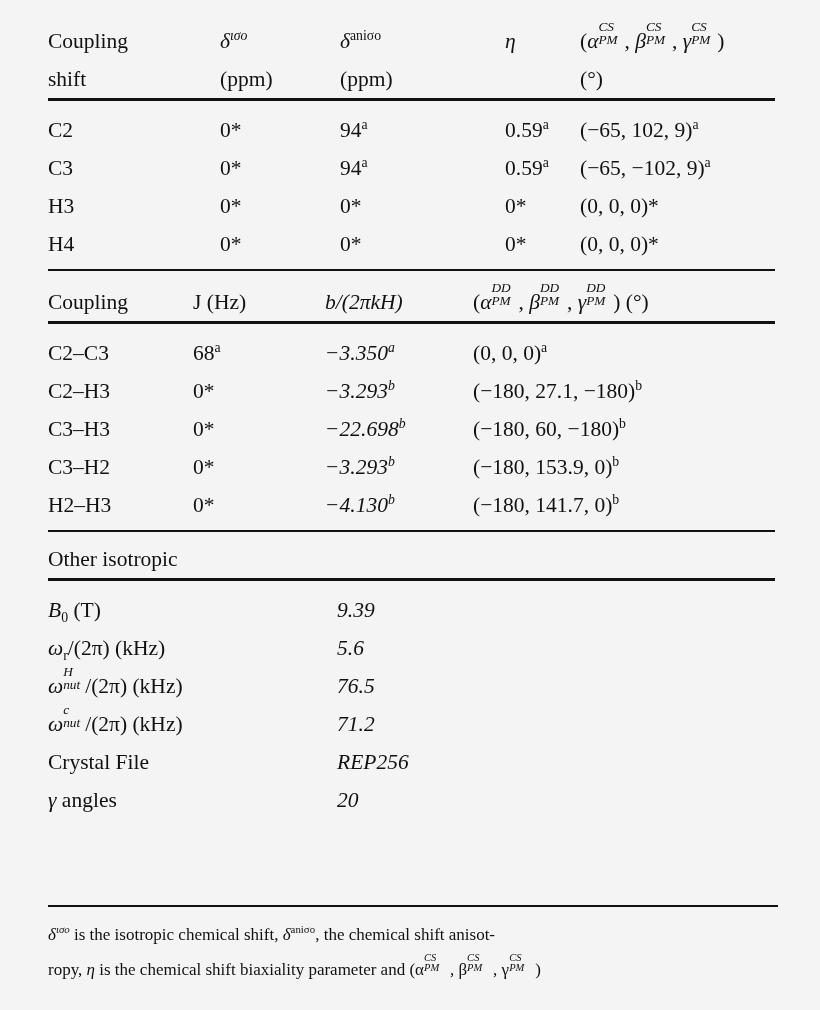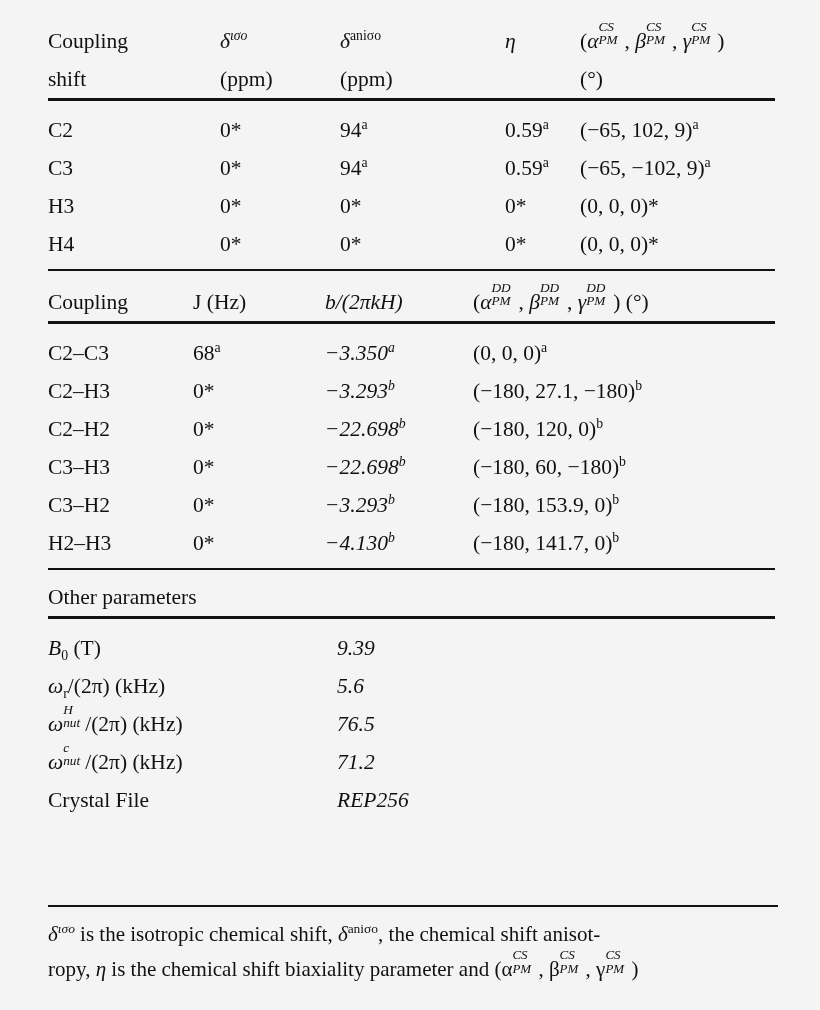--- a/index.html
+++ b/index.html
@@ -106,21 +106,21 @@
   }
   .subsup i.up { top: -0.52em; }
   .subsup i.dn { top: 0.52em; }
   .ssgap { display: inline-block; }
 
   .footnote {
     position: absolute;
     left: 48px;
     top: 905px;
     width: 730px;
-    font-size: 21px;
+    font-size: 17px;
     line-height: 35px;
   }
   .footnote .rule { margin-bottom: 10px; }
   .footnote p { margin: 0; }
 </style>
 </head>
 <body>
 
 <div class="sheet">
 
@@ -217,26 +217,20 @@
             <td class="d3 num-right"><span>−3.350</span><sup>a</sup></td>
             <td class="d4"><span>(0, 0, 0)</span><sup>a</sup></td>
           </tr>
           <tr>
             <td class="d1"><span>C2–H3</span></td>
             <td class="d2 num-right"><span>0*</span></td>
             <td class="d3 num-right"><span>−3.293</span><sup>b</sup></td>
             <td class="d4"><span>(−180, 27.1, −180)</span><sup>b</sup></td>
           </tr>
           <tr>
-            <td class="d1"><span>C2–H2</span></td>
-            <td class="d2 num-right"><span>0*</span></td>
-            <td class="d3 num-right"><span>−22.698</span><sup>b</sup></td>
-            <td class="d4"><span>(−180, 120, 0)</span><sup>b</sup></td>
-          </tr>
-          <tr>
             <td class="d1"><span>C3–H3</span></td>
             <td class="d2 num-right"><span>0*</span></td>
             <td class="d3 num-right"><span>−22.698</span><sup>b</sup></td>
             <td class="d4"><span>(−180, 60, −180)</span><sup>b</sup></td>
           </tr>
           <tr>
             <td class="d1"><span>C3–H2</span></td>
             <td class="d2 num-right"><span>0*</span></td>
             <td class="d3 num-right"><span>−3.293</span><sup>b</sup></td>
             <td class="d4"><span>(−180, 153.9, 0)</span><sup>b</sup></td>
@@ -248,21 +242,21 @@
             <td class="d4"><span>(−180, 141.7, 0)</span><sup>b</sup></td>
           </tr>
         </tbody>
     </table>
 
     <div class="rule thin sp-a"></div>
 
     <table class="grid" style="margin-top:8px">
       <tbody>
           <tr class="hdr">
-        <td>Other parameters</td>
+        <td>Other isotropic</td>
       </tr>
     </tbody>
       </table>
 
     <div class="rule"></div>
 
     <table class="grid" style="margin-top:10px">
       <tbody id="sec3-body">
           <tr>
             <td class="e1"><span class="mathi">B</span><sub>0</sub><span> (T)</span></td>
@@ -276,20 +270,24 @@
             <td class="e1"><span class="mathi">ω</span><span class="subsup"><i class="up">H</i><i class="dn">nut</i></span><span class="ssgap" style="width: 22px;"></span><span>/(2π) (kHz)</span></td>
             <td class="e2"><span>76.5</span></td>
           </tr>
           <tr>
             <td class="e1"><span class="mathi">ω</span><span class="subsup"><i class="up">c</i><i class="dn">nut</i></span><span class="ssgap" style="width: 22px;"></span><span>/(2π) (kHz)</span></td>
             <td class="e2"><span>71.2</span></td>
           </tr>
           <tr>
             <td class="e1"><span>Crystal File</span></td>
             <td class="e2"><span>REP256</span></td>
+          </tr>
+          <tr>
+            <td class="e1"><span class="mathi">γ</span><span> angles</span></td>
+            <td class="e2"><span>20</span></td>
           </tr>
         </tbody>
     </table>
   </div>
 
   <div class="footnote">
     <div class="rule thin"></div>
     <p><span class="mathi">δ</span><sup class="mathi">ισο</sup><span> is the isotropic chemical shift, </span><span class="mathi">δ</span><sup>aniσο</sup><span>, the chemical shift anisot-</span></p>
     <p><span>ropy, </span><span class="mathi">η</span><span> is the chemical shift biaxiality parameter and (α</span><span class="subsup"><i class="up">CS</i><i class="dn">PM</i></span><span class="ssgap" style="width:26px"></span><span>, β</span><span class="subsup"><i class="up">CS</i><i class="dn">PM</i></span><span class="ssgap" style="width:26px"></span><span>, γ</span><span class="subsup"><i class="up">CS</i><i class="dn">PM</i></span><span class="ssgap" style="width:26px"></span><span>)</span></p>
   </div>

